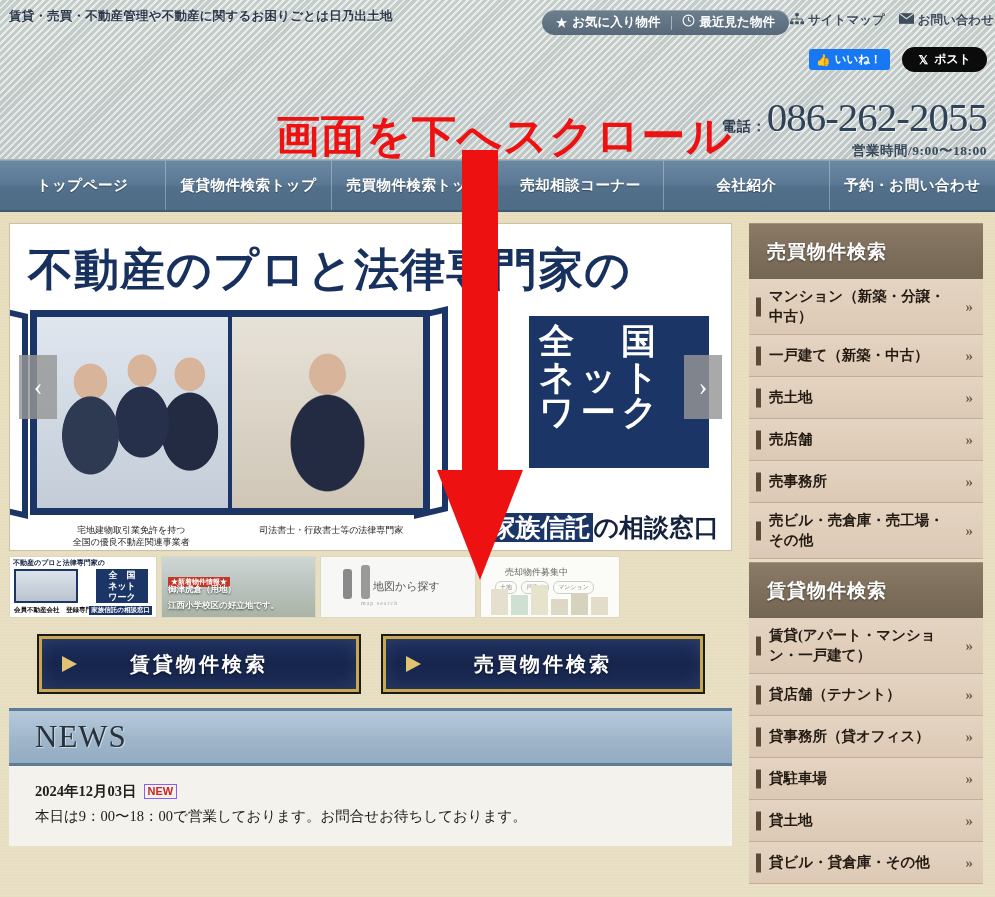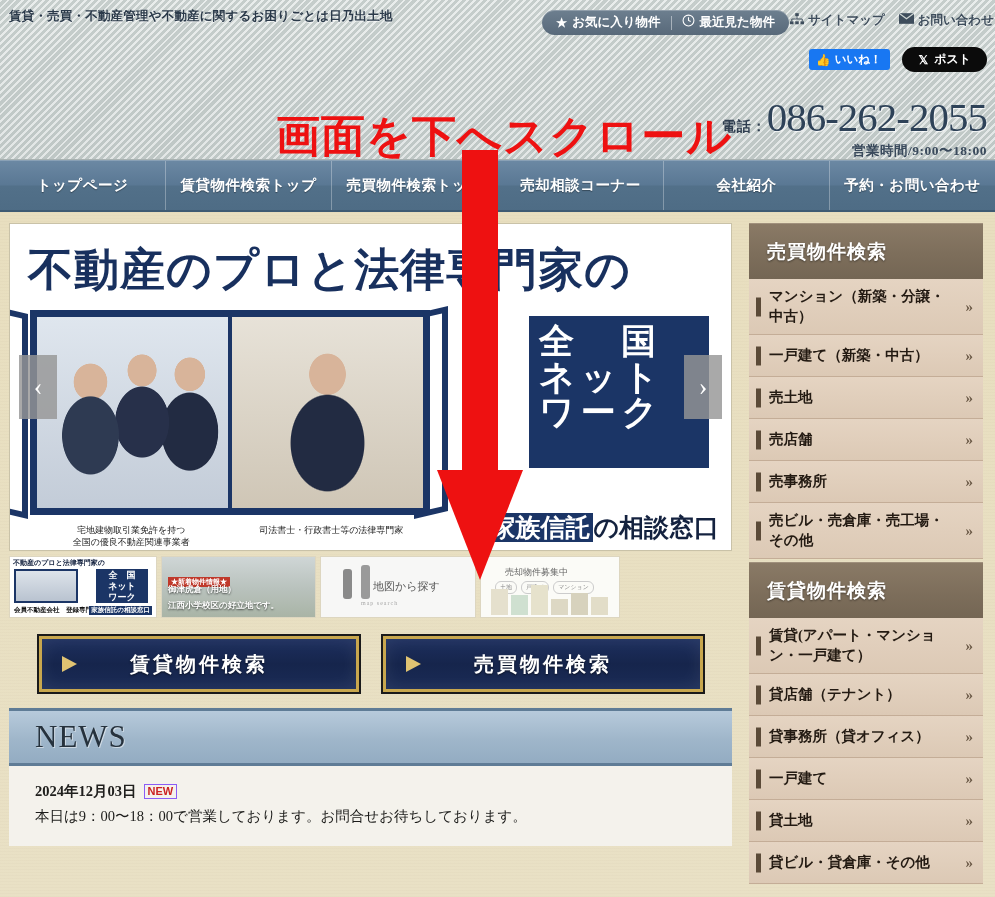--- a/index.html
+++ b/index.html
@@ -517,21 +517,21 @@
       </div>
       <div class="sb-item">
         <span class="sb-label">貸店舗（テナント）</span>
         <span class="sb-chev">»</span>
       </div>
       <div class="sb-item">
         <span class="sb-label">貸事務所（貸オフィス）</span>
         <span class="sb-chev">»</span>
       </div>
       <div class="sb-item">
-        <span class="sb-label">一戸建て</span>
+        <span class="sb-label">貸駐車場</span>
         <span class="sb-chev">»</span>
       </div>
       <div class="sb-item">
         <span class="sb-label">貸土地</span>
         <span class="sb-chev">»</span>
       </div>
       <div class="sb-item">
         <span class="sb-label">貸ビル・貸倉庫・その他</span>
         <span class="sb-chev">»</span>
       </div>

